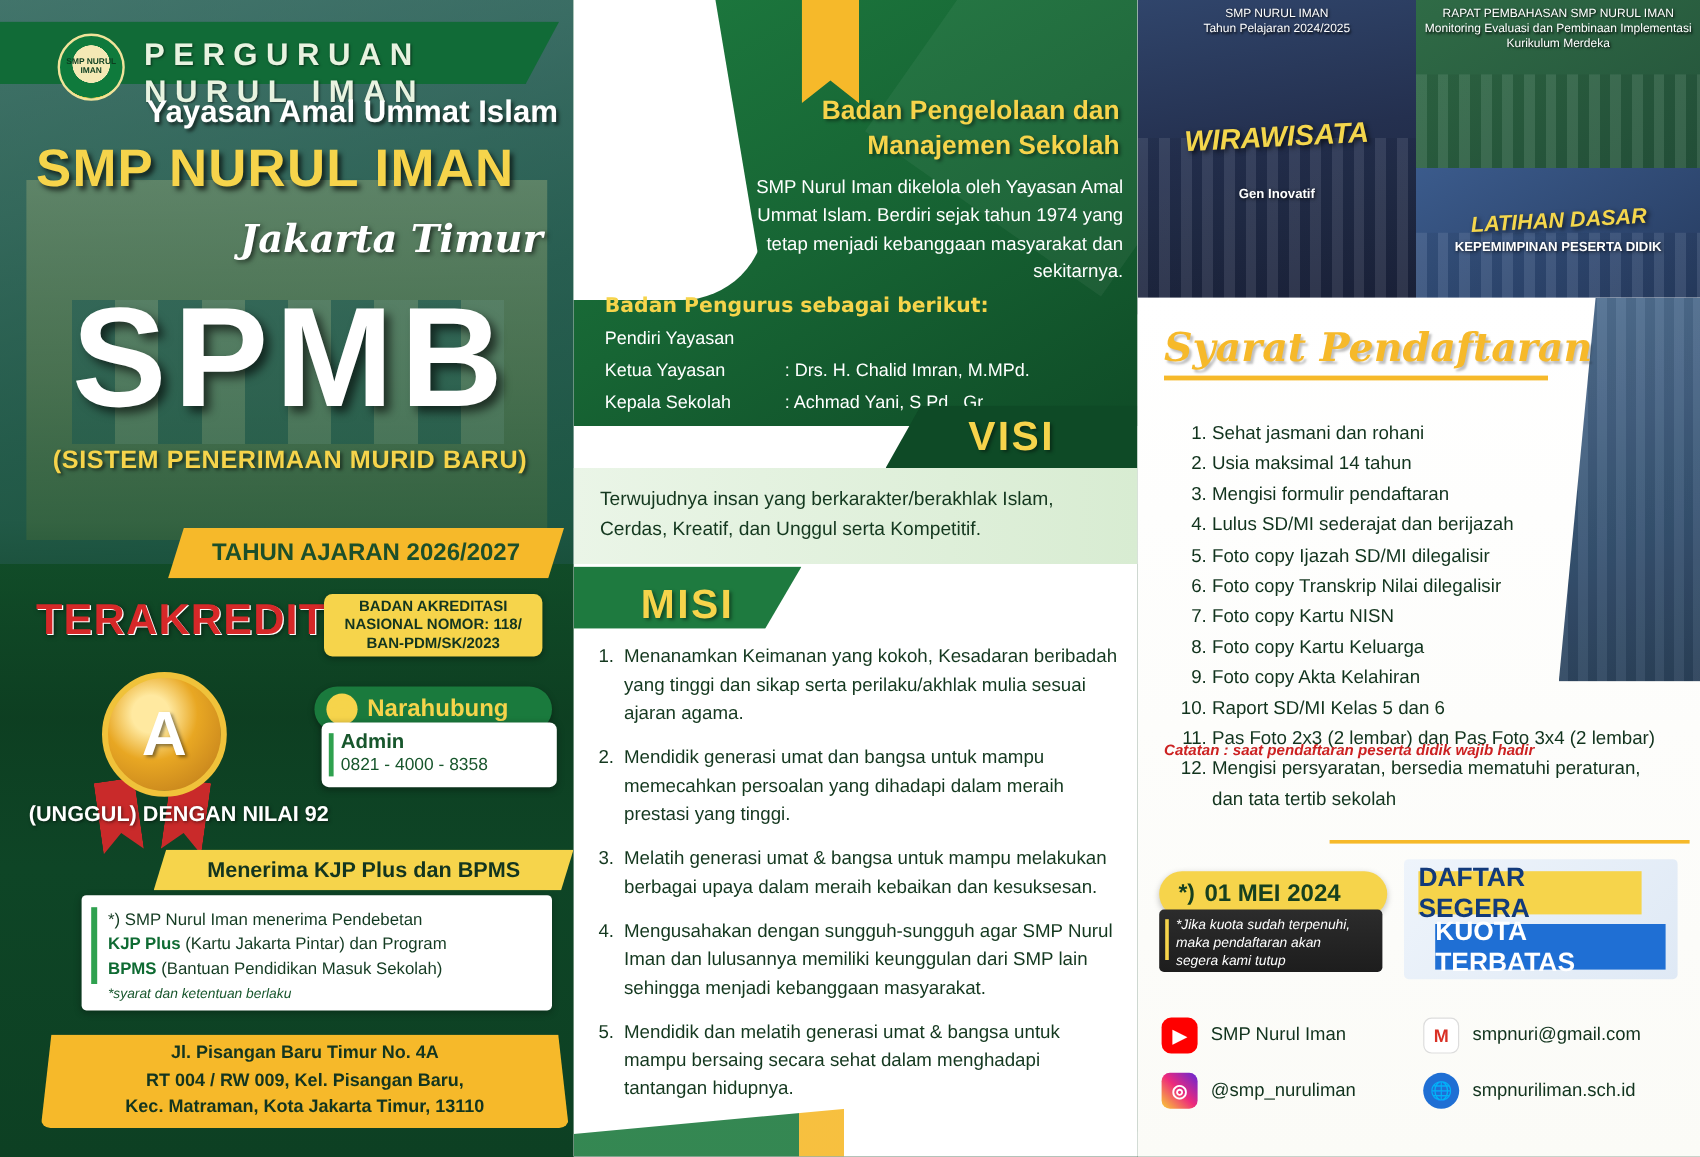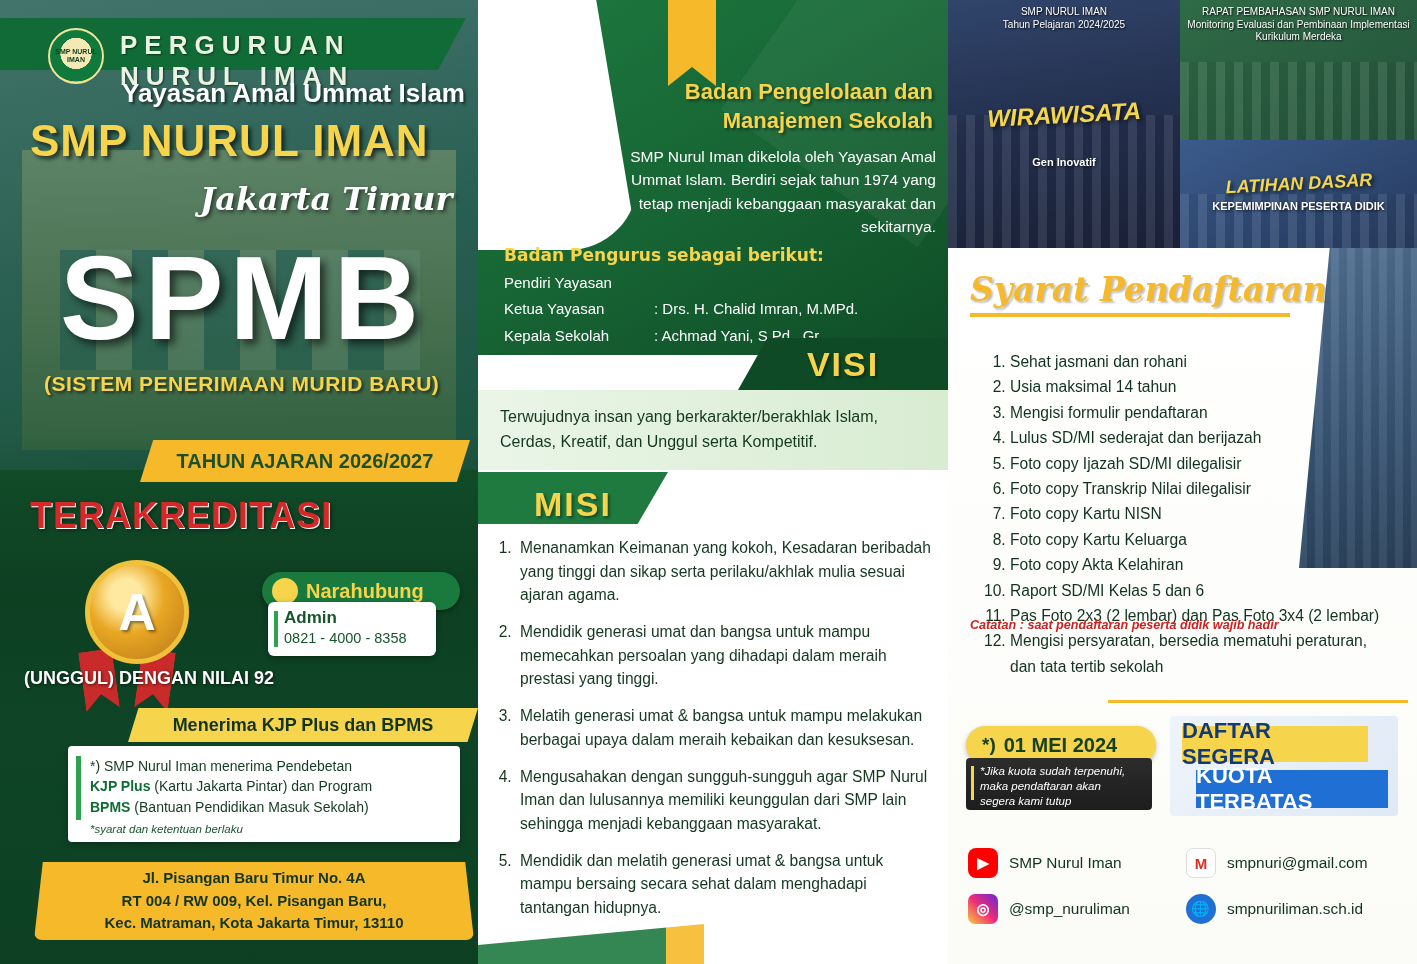--- a/index.html
+++ b/index.html
@@ -111,21 +111,21 @@
     position:absolute; left:262px; top:572px; width:198px; height:38px;
     background:#1a7a3d; border-radius:19px; display:flex; align-items:center; gap:8px;
     padding-left:10px; box-shadow:0 2px 5px rgba(0,0,0,.35);
   }
   .phone-ic{
     width:26px;height:26px;border-radius:50%;background:#f6d44b;display:flex;align-items:center;justify-content:center;
     color:#17562c;font-size:15px;
   }
   .narahubung span{ color:#f6d44b; font-weight:bold; font-size:20px; }
   .admin-card{
-    position:absolute; left:268px; top:602px; width:168px; height:54px;
+    position:absolute; left:268px; top:602px; width:196px; height:54px;
     background:#ffffff; border-radius:6px; box-shadow:0 2px 6px rgba(0,0,0,.35);
     padding:6px 0 0 16px;
   }
   .admin-card .l1{ color:#17562c; font-weight:bold; font-size:17px; }
   .admin-card .l2{ color:#17562c; font-size:14.5px; margin-top:2px; }
   .admin-card:before{
     content:""; position:absolute; left:6px; top:9px; width:4px; height:36px; background:#2fa14f;
   }
   .kjp-title{
     position:absolute; left:128px; top:708px; width:350px; height:34px;
@@ -344,20 +344,21 @@
     </div>
     <div class="perguruan">PERGURUAN NURUL IMAN</div>
     <div class="yayasan">Yayasan Amal Ummat Islam</div>
     <div class="smpnama">SMP NURUL IMAN</div>
     <div class="jaktim">Jakarta Timur</div>
     <div class="spmb">SPMB</div>
     <div class="spmb-sub">(SISTEM PENERIMAAN MURID BARU)</div>
     <div class="tahun-ajaran">TAHUN AJARAN 2026/2027</div>
 
     <div class="terakreditasi">TERAKREDITASI</div>
+    <div class="akreditasi-box">BADAN AKREDITASI NASIONAL NOMOR: 118/ BAN-PDM/SK/2023</div>
     <div class="ribbon-l"></div>
     <div class="ribbon-r"></div>
     <div class="medal">
       <span>A</span>
     </div>
     <div class="unggul">(UNGGUL) DENGAN NILAI 92</div>
 
     <div class="narahubung">
       <span class="phone-ic">☎</span>
       <span>Narahubung</span>

